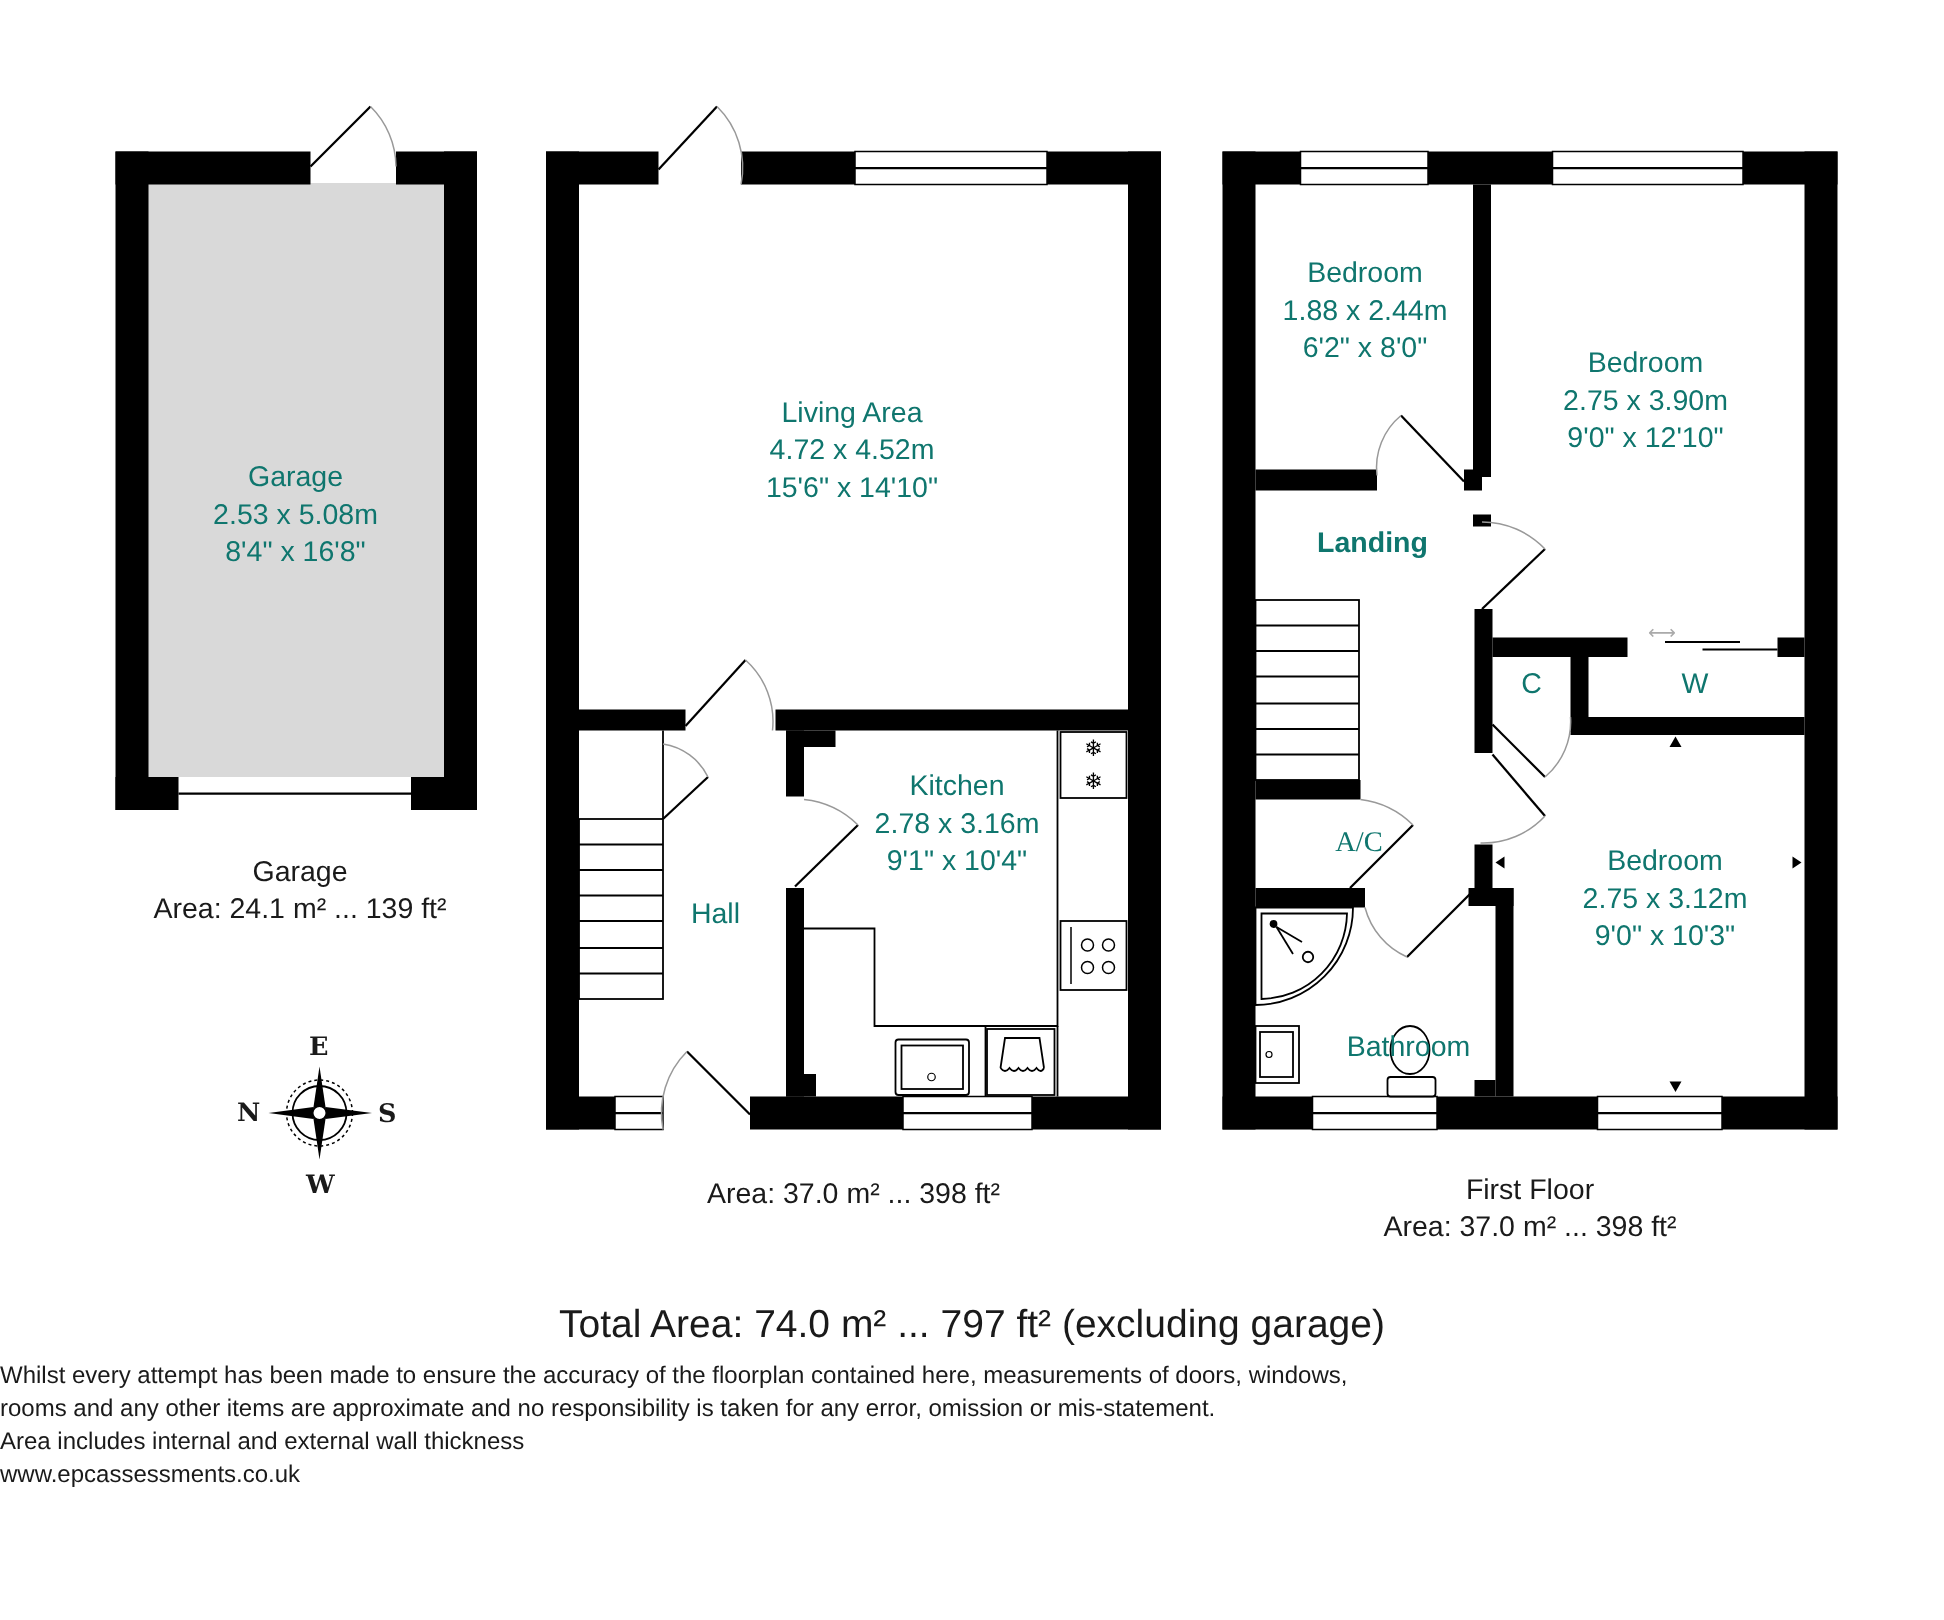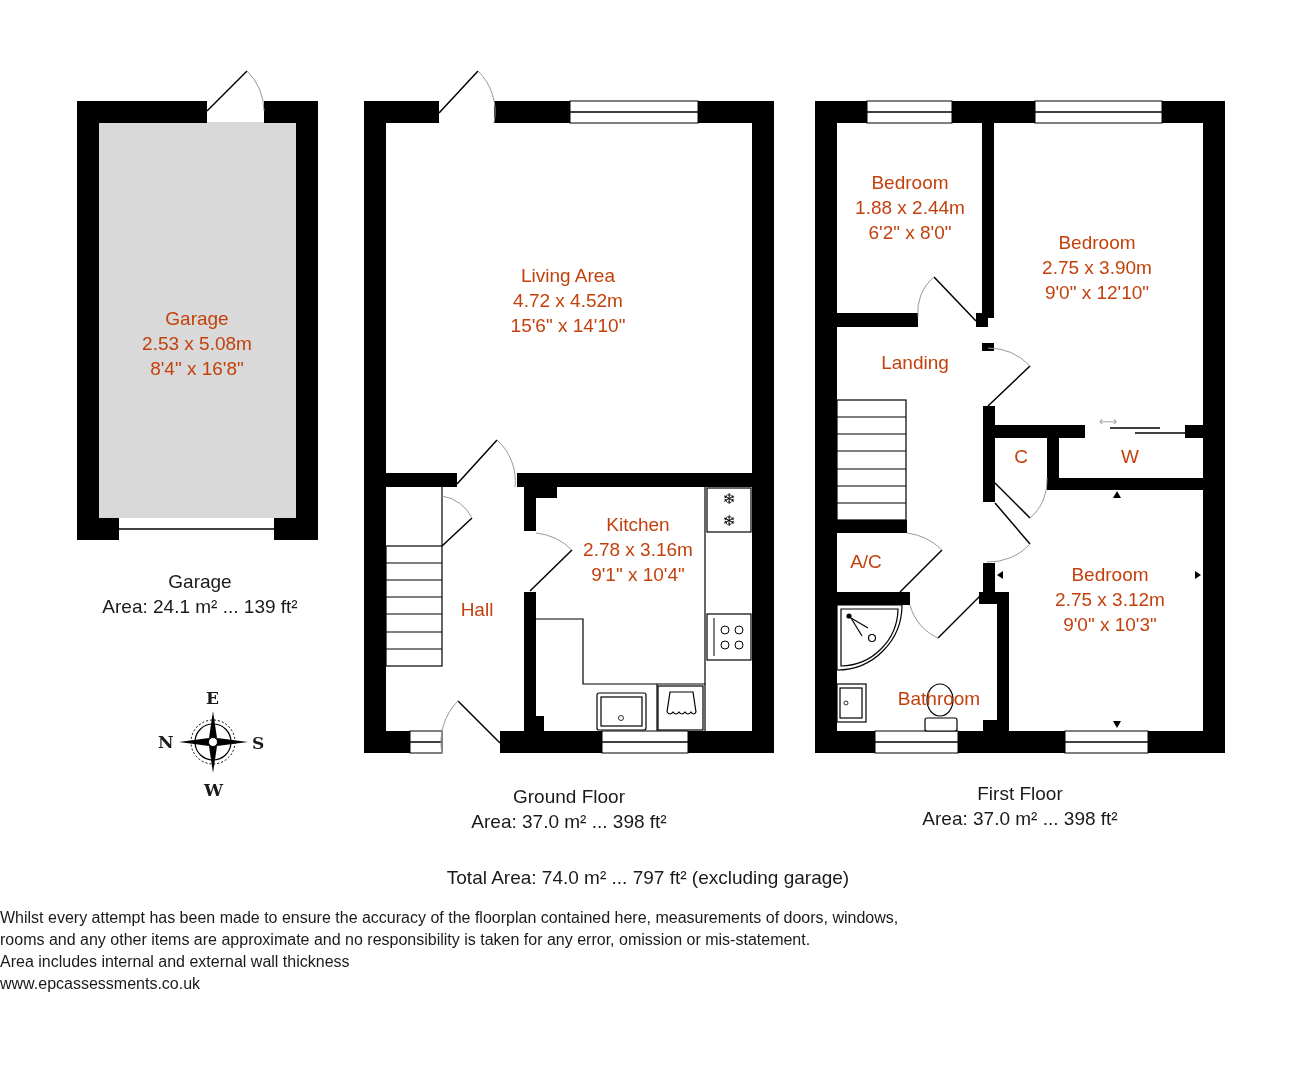--- a/index.html
+++ b/index.html
@@ -1,22 +1,22 @@
 <!DOCTYPE html>
 <html><head>
 <meta charset="utf-8">
 <style>
   html, body { margin: 0; padding: 0; background: #ffffff; }
   body { width: 1296px; height: 1080px; position: relative; overflow: hidden;
          font-family: "Liberation Sans", "DejaVu Sans", sans-serif; color: #1a1a1a; }
   svg.plan { position: absolute; left: 0; top: 0; }
-  .lbl { position: absolute; text-align: center; white-space: nowrap; font-size: 19px; line-height: 25px; color: #c2410c; }
+  .lbl { position: absolute; text-align: center; white-space: nowrap; font-size: 19px; line-height: 25px; color: #0f766e; }
   .lbl div { display: block; }
   .caption { position: absolute; text-align: center; white-space: nowrap; font-size: 19px; line-height: 25px; }
-  .total { position: absolute; left: 0; width: 1296px; top: 867px; text-align: center; font-size: 19px; }
+  .total { position: absolute; left: 0; width: 1296px; top: 867px; text-align: center; font-size: 26px; }
   .disclaimer { position: absolute; left: 0; width: 1296px; top: 907px; text-align: left; font-size: 16px; line-height: 22px; }
   .compass-letter { font-family: "DejaVu Serif", serif; font-weight: bold; font-size: 17px; }
 </style>
 </head>
 <body>
 
 <svg class="plan" width="1296" height="1080" viewBox="0 0 1296 1080" xmlns="http://www.w3.org/2000/svg">
 
   <g>
     <rect x="98" y="122" width="198" height="396" fill="#d9d9d9"></rect>
@@ -283,37 +283,36 @@
 <div class="lbl" style="left:830px;width:160px;top:170px;">
   <div>Bedroom</div>
   <div>1.88 x 2.44m</div>
   <div>6'2" x 8'0"</div>
 </div>
 <div class="lbl" style="left:1017px;width:160px;top:230px;">
   <div>Bedroom</div>
   <div>2.75 x 3.90m</div>
   <div>9'0" x 12'10"</div>
 </div>
-<div class="lbl" style="left:865px;width:100px;top:350px;">Landing</div>
+<div class="lbl" style="left:865px;width:100px;top:350px;font-weight:bold;">Landing</div>
 <div class="lbl" style="left:1005px;width:32px;top:444px;">C</div>
 <div class="lbl" style="left:1110px;width:40px;top:444px;">W</div>
-<div class="lbl" style="left:840px;width:52px;top:549px;">A/C</div>
+<div class="lbl" style="left:880px;width:52px;top:549px;font-family:Liberation Serif, serif;">A/C</div>
 <div class="lbl" style="left:884px;width:110px;top:686px;">Bathroom</div>
 <div class="lbl" style="left:1030px;width:160px;top:562px;">
   <div>Bedroom</div>
   <div>2.75 x 3.12m</div>
   <div>9'0" x 10'3"</div>
 </div>
 
 <div class="caption" style="left:50px;width:300px;top:569px;">
   <div>Garage</div>
   <div>Area: 24.1 m² ... 139 ft²</div>
 </div>
 <div class="caption" style="left:419px;width:300px;top:784px;">
-  <div>Ground Floor</div>
   <div>Area: 37.0 m² ... 398 ft²</div>
 </div>
 <div class="caption" style="left:870px;width:300px;top:781px;">
   <div>First Floor</div>
   <div>Area: 37.0 m² ... 398 ft²</div>
 </div>
 
 <div class="total">Total Area: 74.0 m² ... 797 ft² (excluding garage)</div>
 
 <div class="disclaimer">

